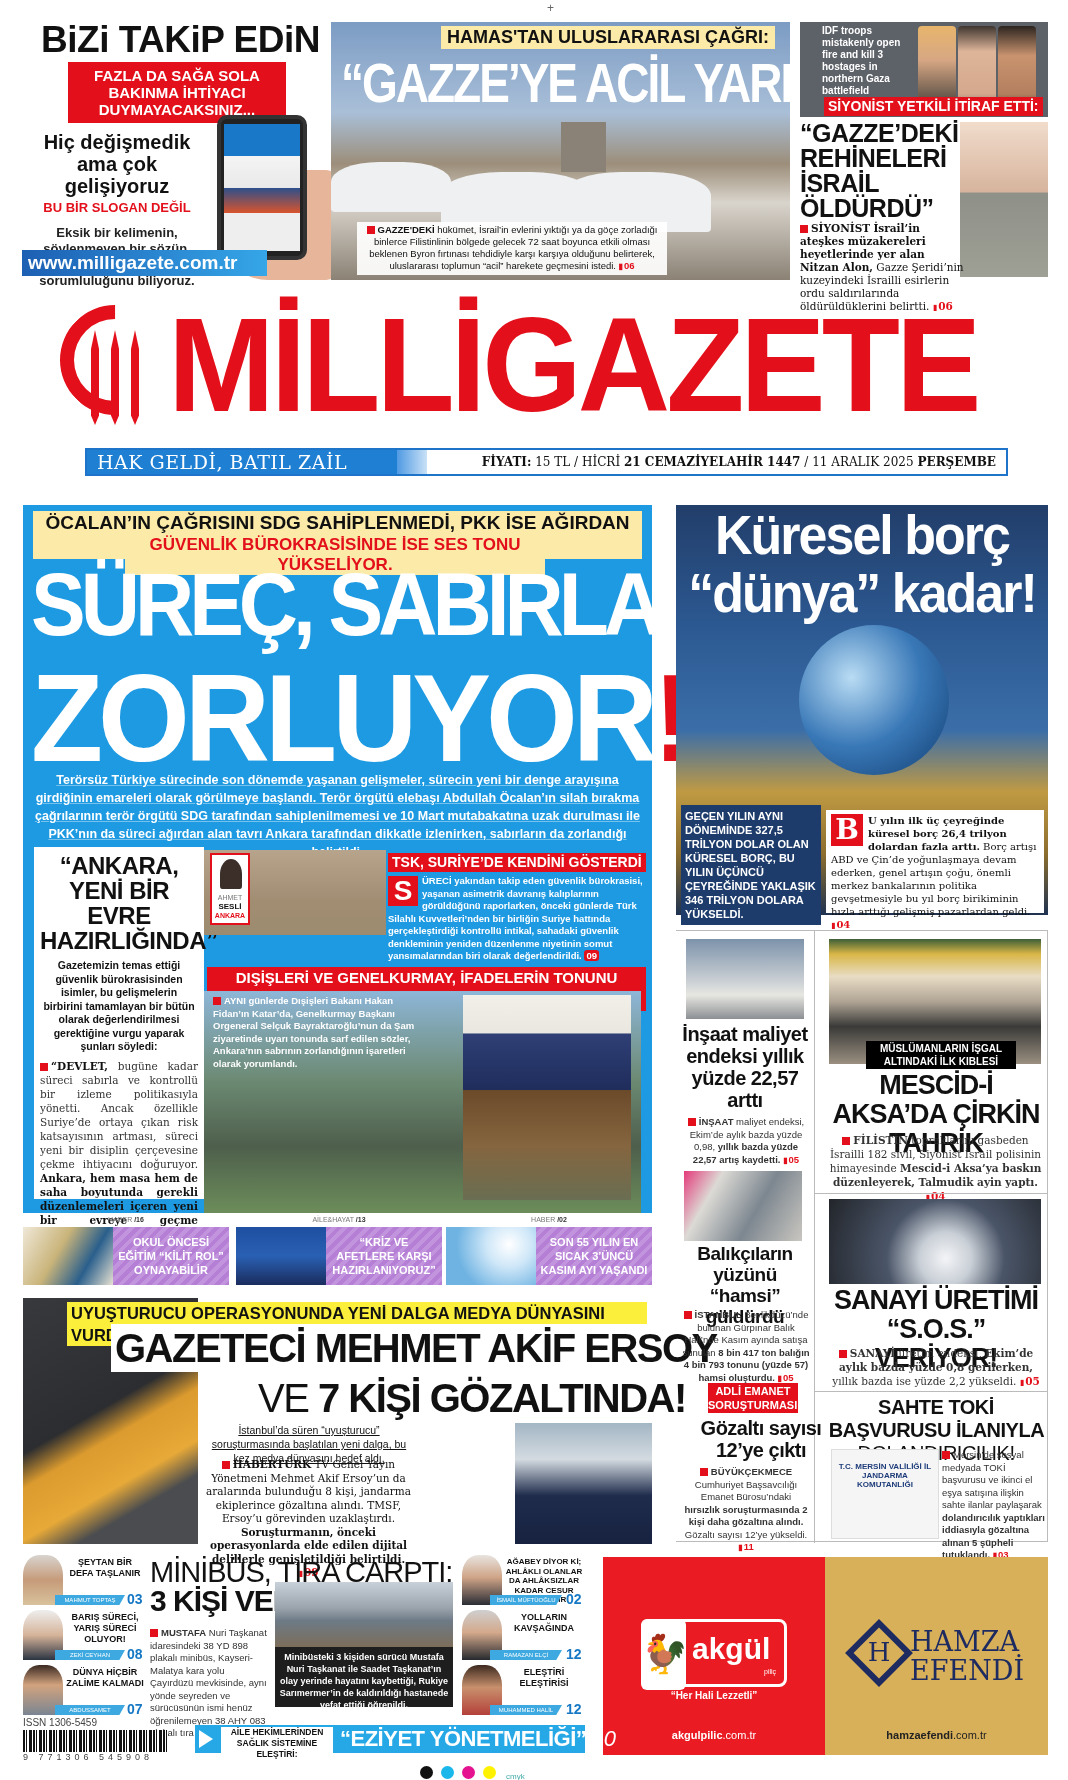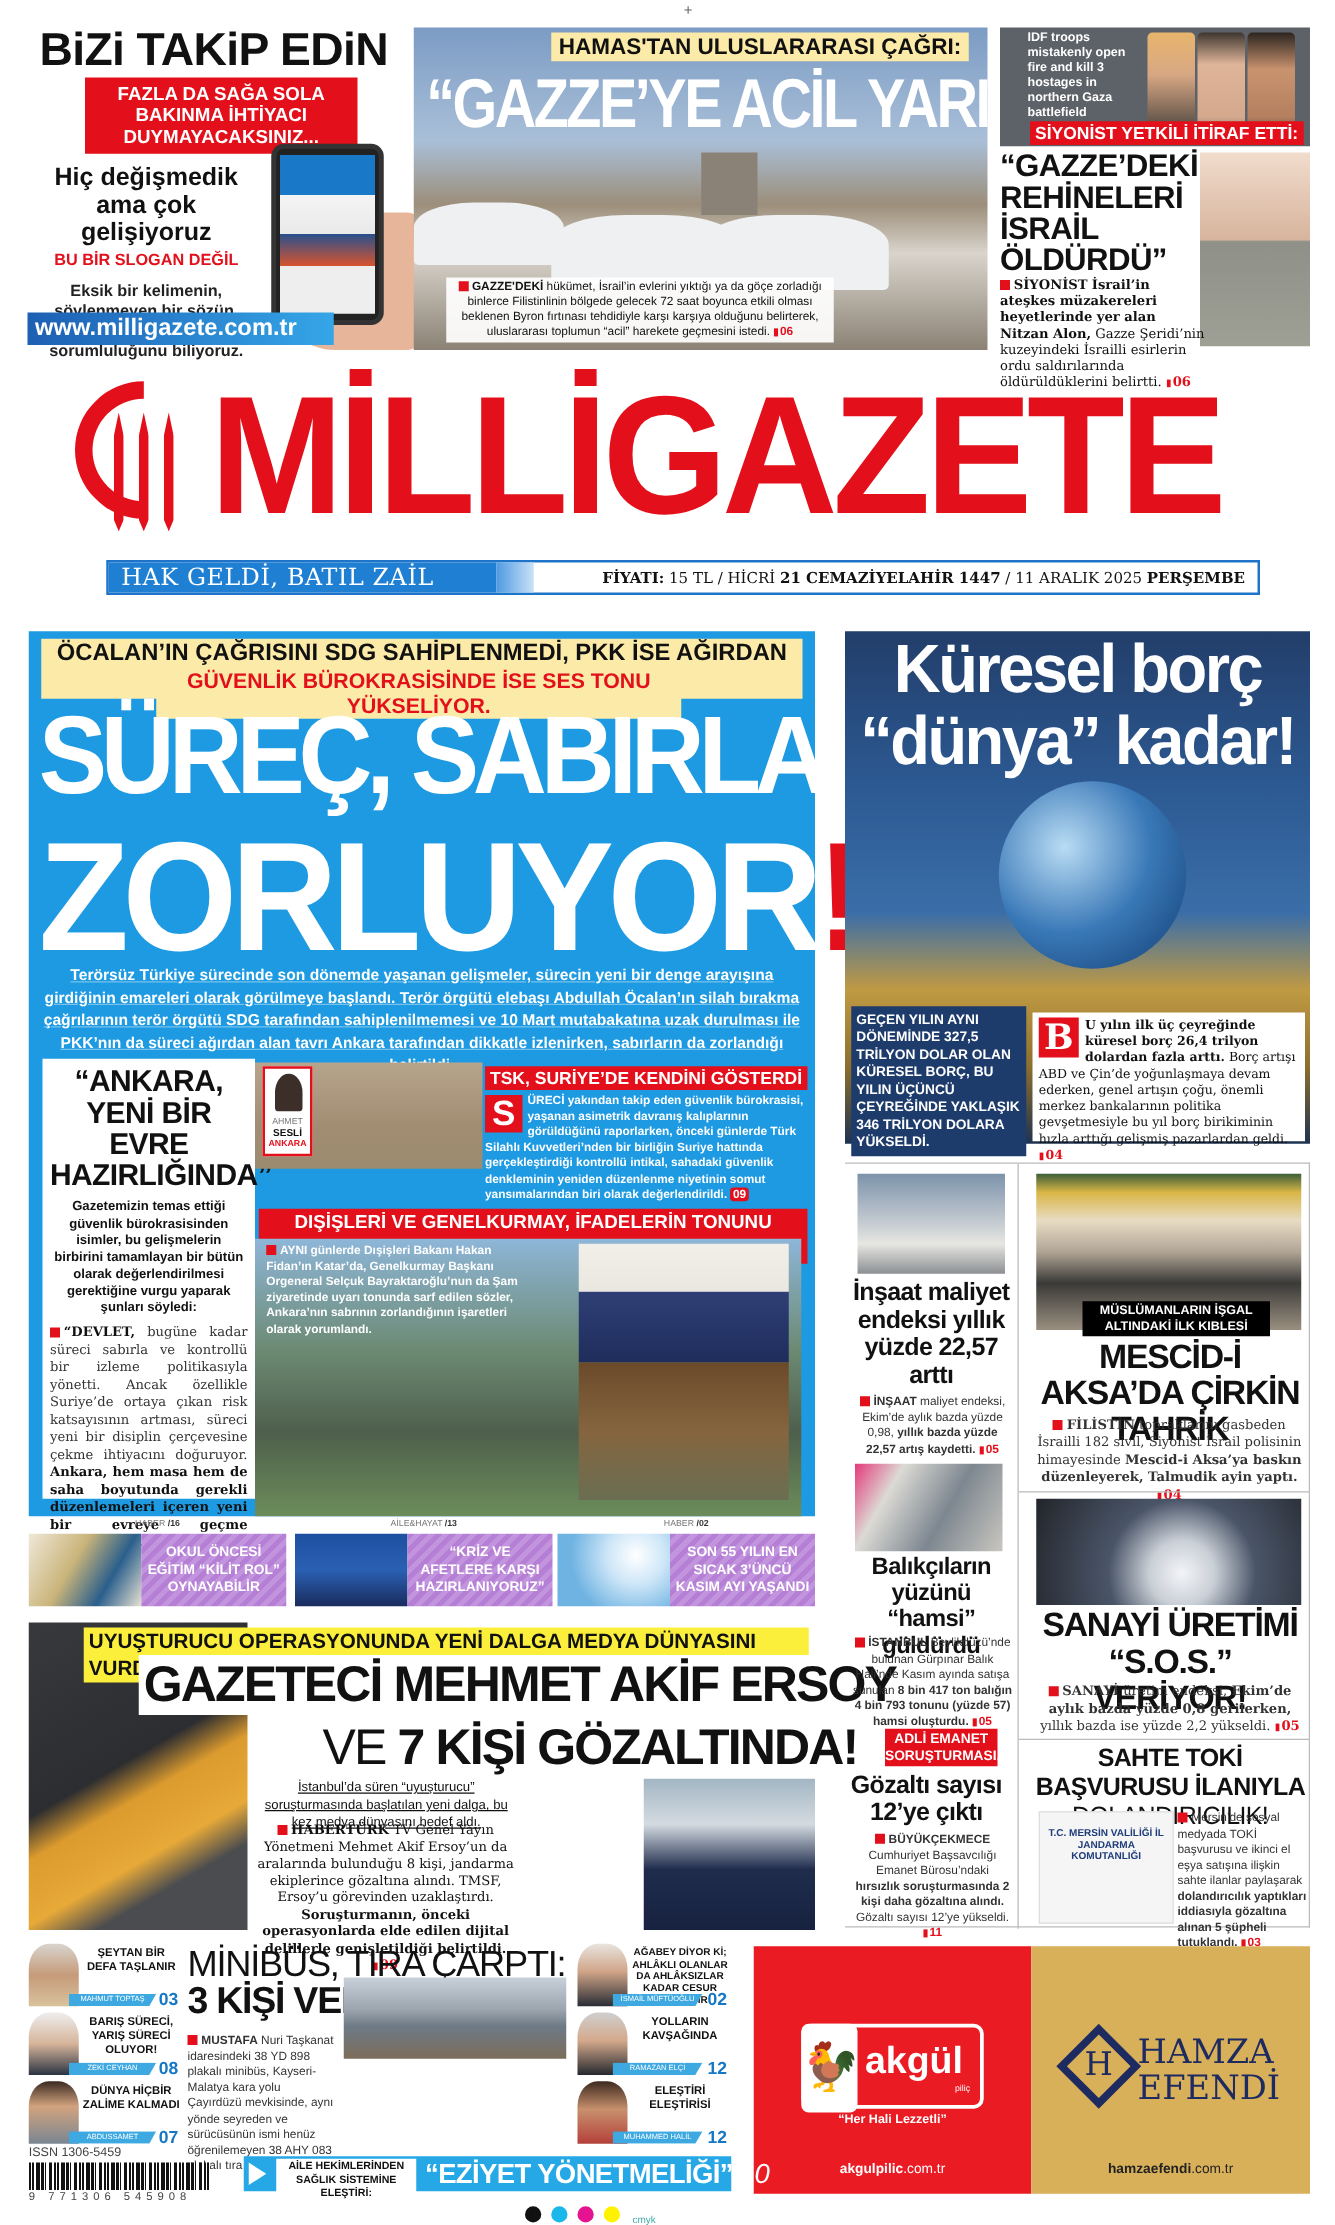--- a/index.html
+++ b/index.html
@@ -5,21 +5,21 @@
 *{box-sizing:border-box;margin:0;padding:0}
 body{width:1068px;height:1780px;background:#fff;font-family:"Liberation Sans",sans-serif;color:#111;position:relative;overflow:hidden}
 .abs{position:absolute}
 .serif{font-family:"DejaVu Serif","Liberation Serif",serif}
 .redsq{display:inline-block;width:8px;height:8px;background:#e3101b;margin-right:3px;vertical-align:middle}
 .pg{color:#e3101b;font-weight:bold}
 .pg::before{content:"\25AE";font-size:8px;margin-right:1px}
 
 
 #promo{left:22px;top:20px;width:298px;height:258px}
-#promo .t1{font-size:37px;font-weight:bold;letter-spacing:-0.5px;color:#111;text-align:center;line-height:40px}
+#promo .t1{font-size:37px;font-weight:bold;letter-spacing:-0.5px;color:#111;text-align:right;line-height:40px}
 #promo .t2{background:#e3101b;color:#fff;font-weight:bold;font-size:15px;line-height:17px;text-align:center;margin:2px 34px 0 46px;padding:5px 3px}
 #promo .t3{font-size:20px;font-weight:bold;line-height:22px;width:190px;text-align:center;margin-top:8px}
 #promo .t4{color:#e3101b;font-size:13px;font-weight:bold;width:190px;text-align:center;margin-top:3px}
 #promo .t5{font-size:13px;font-weight:bold;width:190px;text-align:center;margin-top:10px;line-height:16px;color:#222}
 #promo .phone{position:absolute;left:195px;top:95px;width:90px;height:145px;border-radius:10px;background:#222;border:4px solid #333}
 #promo .phone .scr{position:absolute;left:3px;top:5px;right:3px;bottom:5px;background:linear-gradient(#1a78c8 0,#1a78c8 25%,#f4f4f4 25%,#e9e9e9 50%,#2a4f8c 50%,#d8542e 70%,#eee 70%)}
 #promo .hand{position:absolute;left:200px;top:150px;width:115px;height:110px;background:#e6b59a;border-radius:50% 10% 10% 40%;z-index:-1}
 #promo .url{position:absolute;left:0;top:230px;width:245px;height:26px;background:linear-gradient(90deg,#1d5fb3,#35a6e8);color:#fff;font-weight:bold;font-size:19px;line-height:26px;padding-left:6px}
 
 
@@ -296,21 +296,21 @@
       <div class="hd" style="left:4px;top:92px;width:130px;font-size:20px;line-height:22px;letter-spacing:-0.5px">İnşaat maliyet endeksi yıllık yüzde 22,57 arttı</div>
       <div class="bd" style="left:6px;top:185px;width:128px"><span class="redsq"></span><b>İNŞAAT</b> <span>maliyet endeksi, Ekim’de aylık bazda yüzde 0,98,</span> <b>yıllık bazda yüzde 22,57 artış kaydetti.</b> <span class="pg">05</span></div>
     </div>
     <div>
       <div class="ph" style="left:8px;top:240px;width:118px;height:70px;background:linear-gradient(120deg,#e43a7a 0,#dcdad5 25%,#7d8790 60%,#c9c6c0)"></div>
       <div class="hd" style="left:4px;top:312px;width:130px;font-size:19px;line-height:21px;letter-spacing:-0.5px">Balıkçıların yüzünü “hamsi” güldürdü</div>
       <div class="bd" style="left:6px;top:378px;width:128px"><span class="redsq"></span><b>İSTANBUL</b> <span>Beylikdüzü’nde bulunan Gürpınar Balık Hali’nde Kasım ayında satışa sunulan</span> <b>8 bin 417 ton balığın 4 bin 793 tonunu (yüzde 57) hamsi oluşturdu.</b> <span class="pg">05</span></div>
     </div>
     <div>
       <div class="ph" style="left:32px;top:452px;width:90px;height:30px;background:#e3101b;color:#fff;font-weight:bold;font-size:11px;line-height:14px;text-align:center;padding-top:1px">ADLİ EMANET SORUŞTURMASI...</div>
-      <div class="hd" style="left:0;top:486px;width:130px;font-size:20px;line-height:22px;letter-spacing:-0.5px">Gözaltı sayısı 12’ye çıktı</div>
+      <div class="hd" style="left:20px;top:486px;width:130px;font-size:20px;line-height:22px;letter-spacing:-0.5px">Gözaltı sayısı 12’ye çıktı</div>
       <div class="bd" style="left:6px;top:535px;width:128px"><span class="redsq"></span><b>BÜYÜKÇEKMECE</b> <span>Cumhuriyet Başsavcılığı Emanet Bürosu’ndaki</span> <b>hırsızlık soruşturmasında 2 kişi daha gözaltına alındı.</b> <span>Gözaltı sayısı 12’ye yükseldi.</span> <span class="pg">11</span></div>
     </div>
   </div>
 
   <div>
     <div class="ph" style="left:153px;top:8px;width:212px;height:125px;background:linear-gradient(#3d5f38 0,#d9b646 12%,#e8dcc4 30%,#b0a595 50%,#3a3a38 70%,#9a8f80 100%)"></div>
     <div class="ph" style="left:190px;top:110px;width:150px;height:28px;background:#000000;color:#fff;font-weight:bold;font-size:10px;line-height:13px;text-align:center;padding-top:1px">MÜSLÜMANLARIN İŞGAL ALTINDAKİ İLK KIBLESİ</div>
     <div class="hd" style="left:150px;top:140px;width:220px;font-size:27px;line-height:29px;letter-spacing:-1px">MESCİD-İ AKSA’DA ÇİRKİN TAHRİK</div>
     <div class="bd serif" style="left:152px;top:202px;width:215px;font-size:10.5px;line-height:14px"><span class="redsq"></span><b>FİLİSTİN</b> <span>topraklarını gasbeden İsrailli 182 sivil, Siyonist İsrail polisinin himayesinde</span> <b>Mescid-i Aksa’ya baskın düzenleyerek, Talmudik ayin yaptı.</b> <span class="pg">04</span></div>
     <div class="ph" style="left:139px;top:262px;width:233px;height:1px;background:#bbb"></div>
@@ -349,20 +349,21 @@
     <div class="nm">ABDUSSAMET KARATAŞ</div>
     <div class="pn">07</div>
   </div>
 </div>
 
 <div id="minibus" class="abs">
   <div class="h1">MİNİBÜS, TIRA ÇARPTI:</div>
   <div class="h2">3 KİŞİ VEFAT ETTİ</div>
   <div class="bd"><span class="redsq"></span><b>MUSTAFA</b> <span>Nuri Taşkanat idaresindeki 38 YD 898 plakalı minibüs, Kayseri-Malatya kara yolu Çayırdüzü mevkisinde, aynı yönde seyreden ve sürücüsünün ismi henüz öğrenilemeyen 38 AHY 083 plakalı tıra arkadan çarptı.</span> <span class="pg">03</span></div>
   <div class="ph"></div>
+  <div class="cap">Minibüsteki 3 kişiden sürücü Mustafa Nuri Taşkanat ile Saadet Taşkanat’ın olay yerinde hayatını kaybettiği, Rukiye Sarımermer’in de kaldırıldığı hastanede vefat ettiği öğrenildi.</div>
 </div>
 
 <div id="cols2" class="abs">
   <div class="colm2" style="top:0">
     <div class="av" style="background:linear-gradient(#e8e4df,#cfa487 45%,#2a2d35)"></div>
     <div class="t">AĞABEY DİYOR Kİ; AHLÂKLI OLANLAR DA AHLÂKSIZLAR KADAR CESUR OLMALIDIR</div>
     <div class="nm">İSMAİL MÜFTÜOĞLU</div>
     <div class="pn">02</div>
   </div>
   <div class="colm2" style="top:55px">

